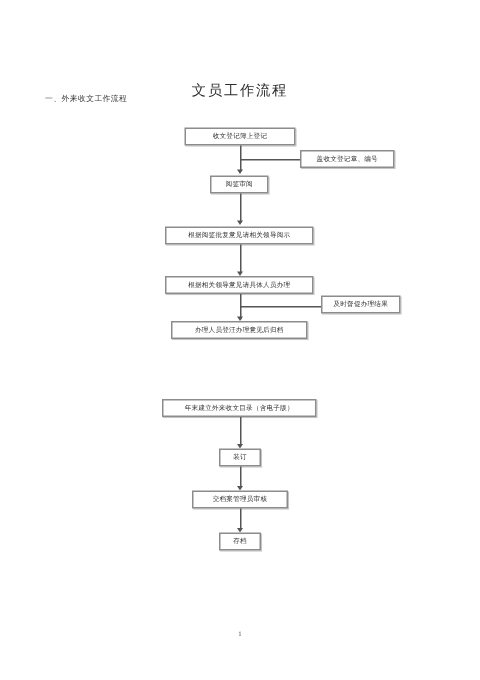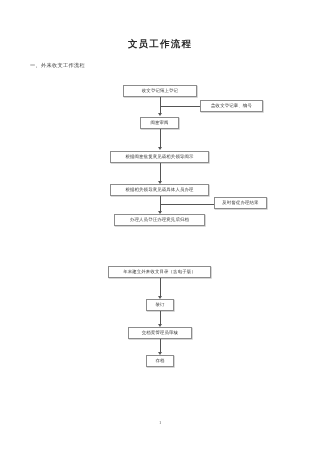--- a/index.html
+++ b/index.html
@@ -21,27 +21,27 @@
     left: 0; top: 0;
     width: 320px;
     height: 453px;
     background: #ffffff;
   }
 
   
   .doc-title {
     position: absolute;
     left: 0;
-    top: 38px;
+    top: 54px;
     width: 320px;
     text-align: center;
     font-size: 9.5px;
     letter-spacing: 1.2px;
     color: #2a2a2a;
-    font-weight: 700;
+    font-weight: 400;
   }
 
   .section-heading {
     position: absolute;
     left: 30px;
     top: 62px;
     font-size: 5.2px;
     letter-spacing: 0.3px;
     color: #3a3a3a;
     white-space: nowrap;

